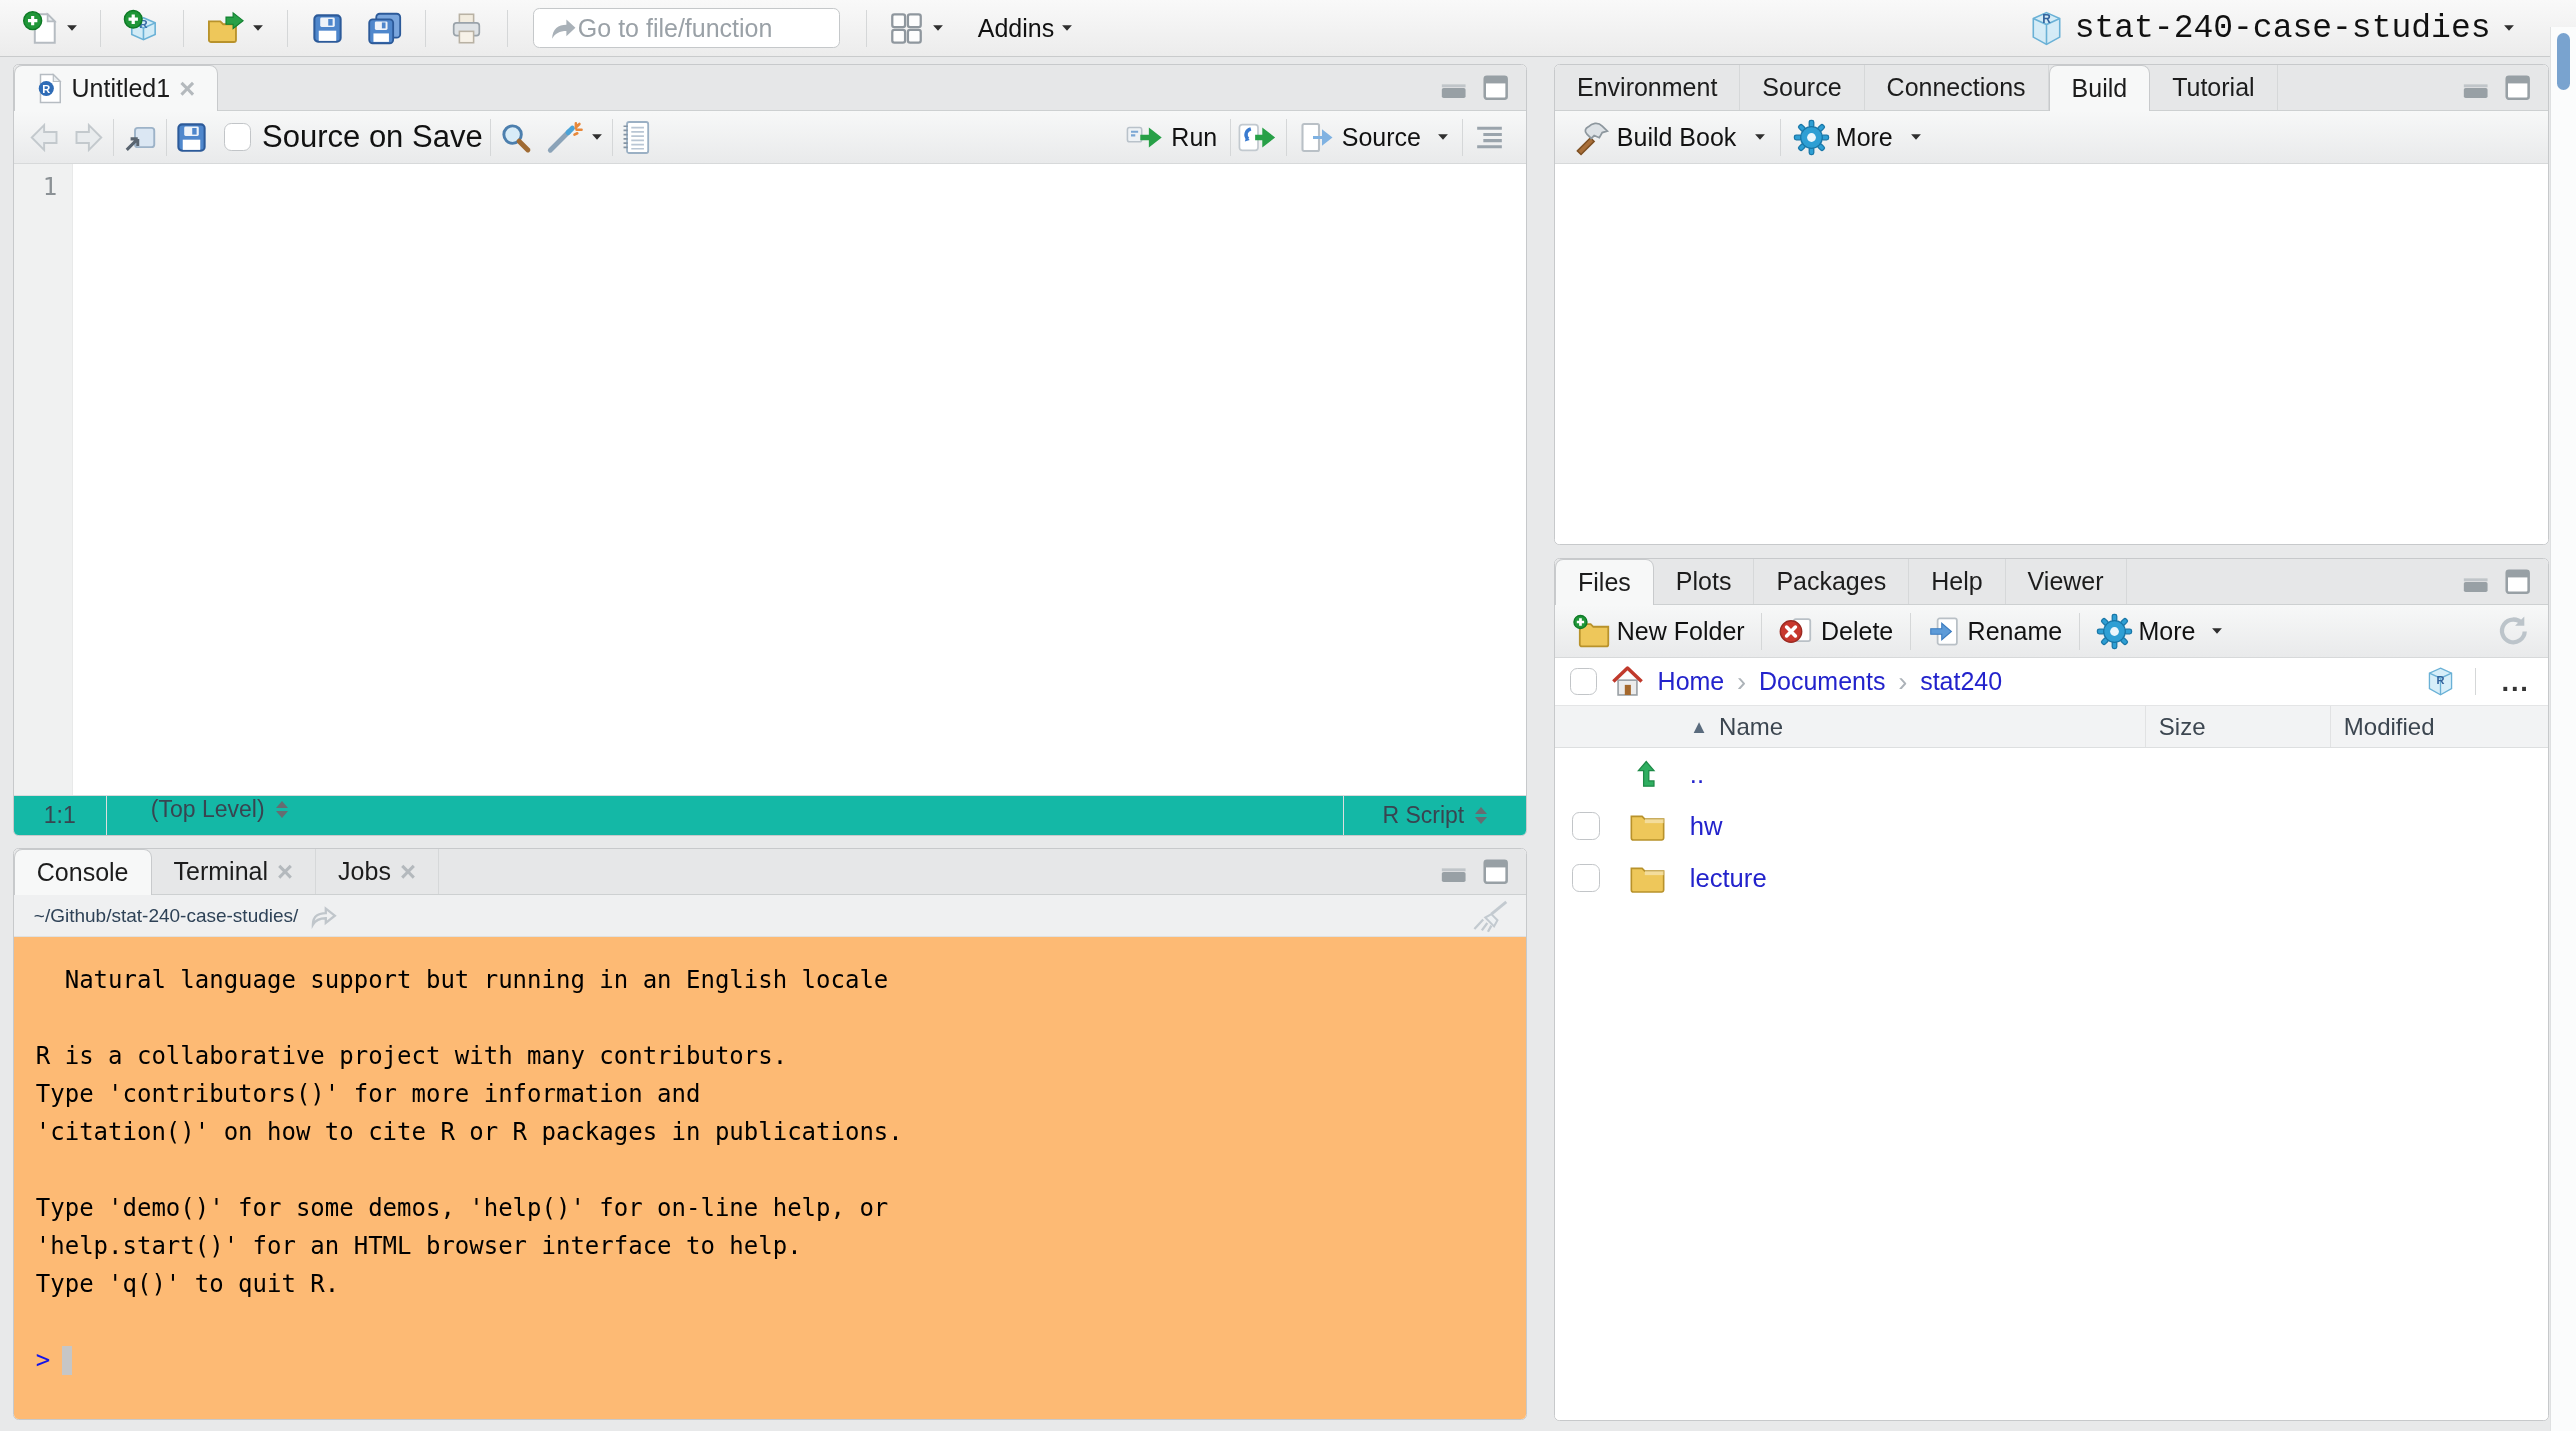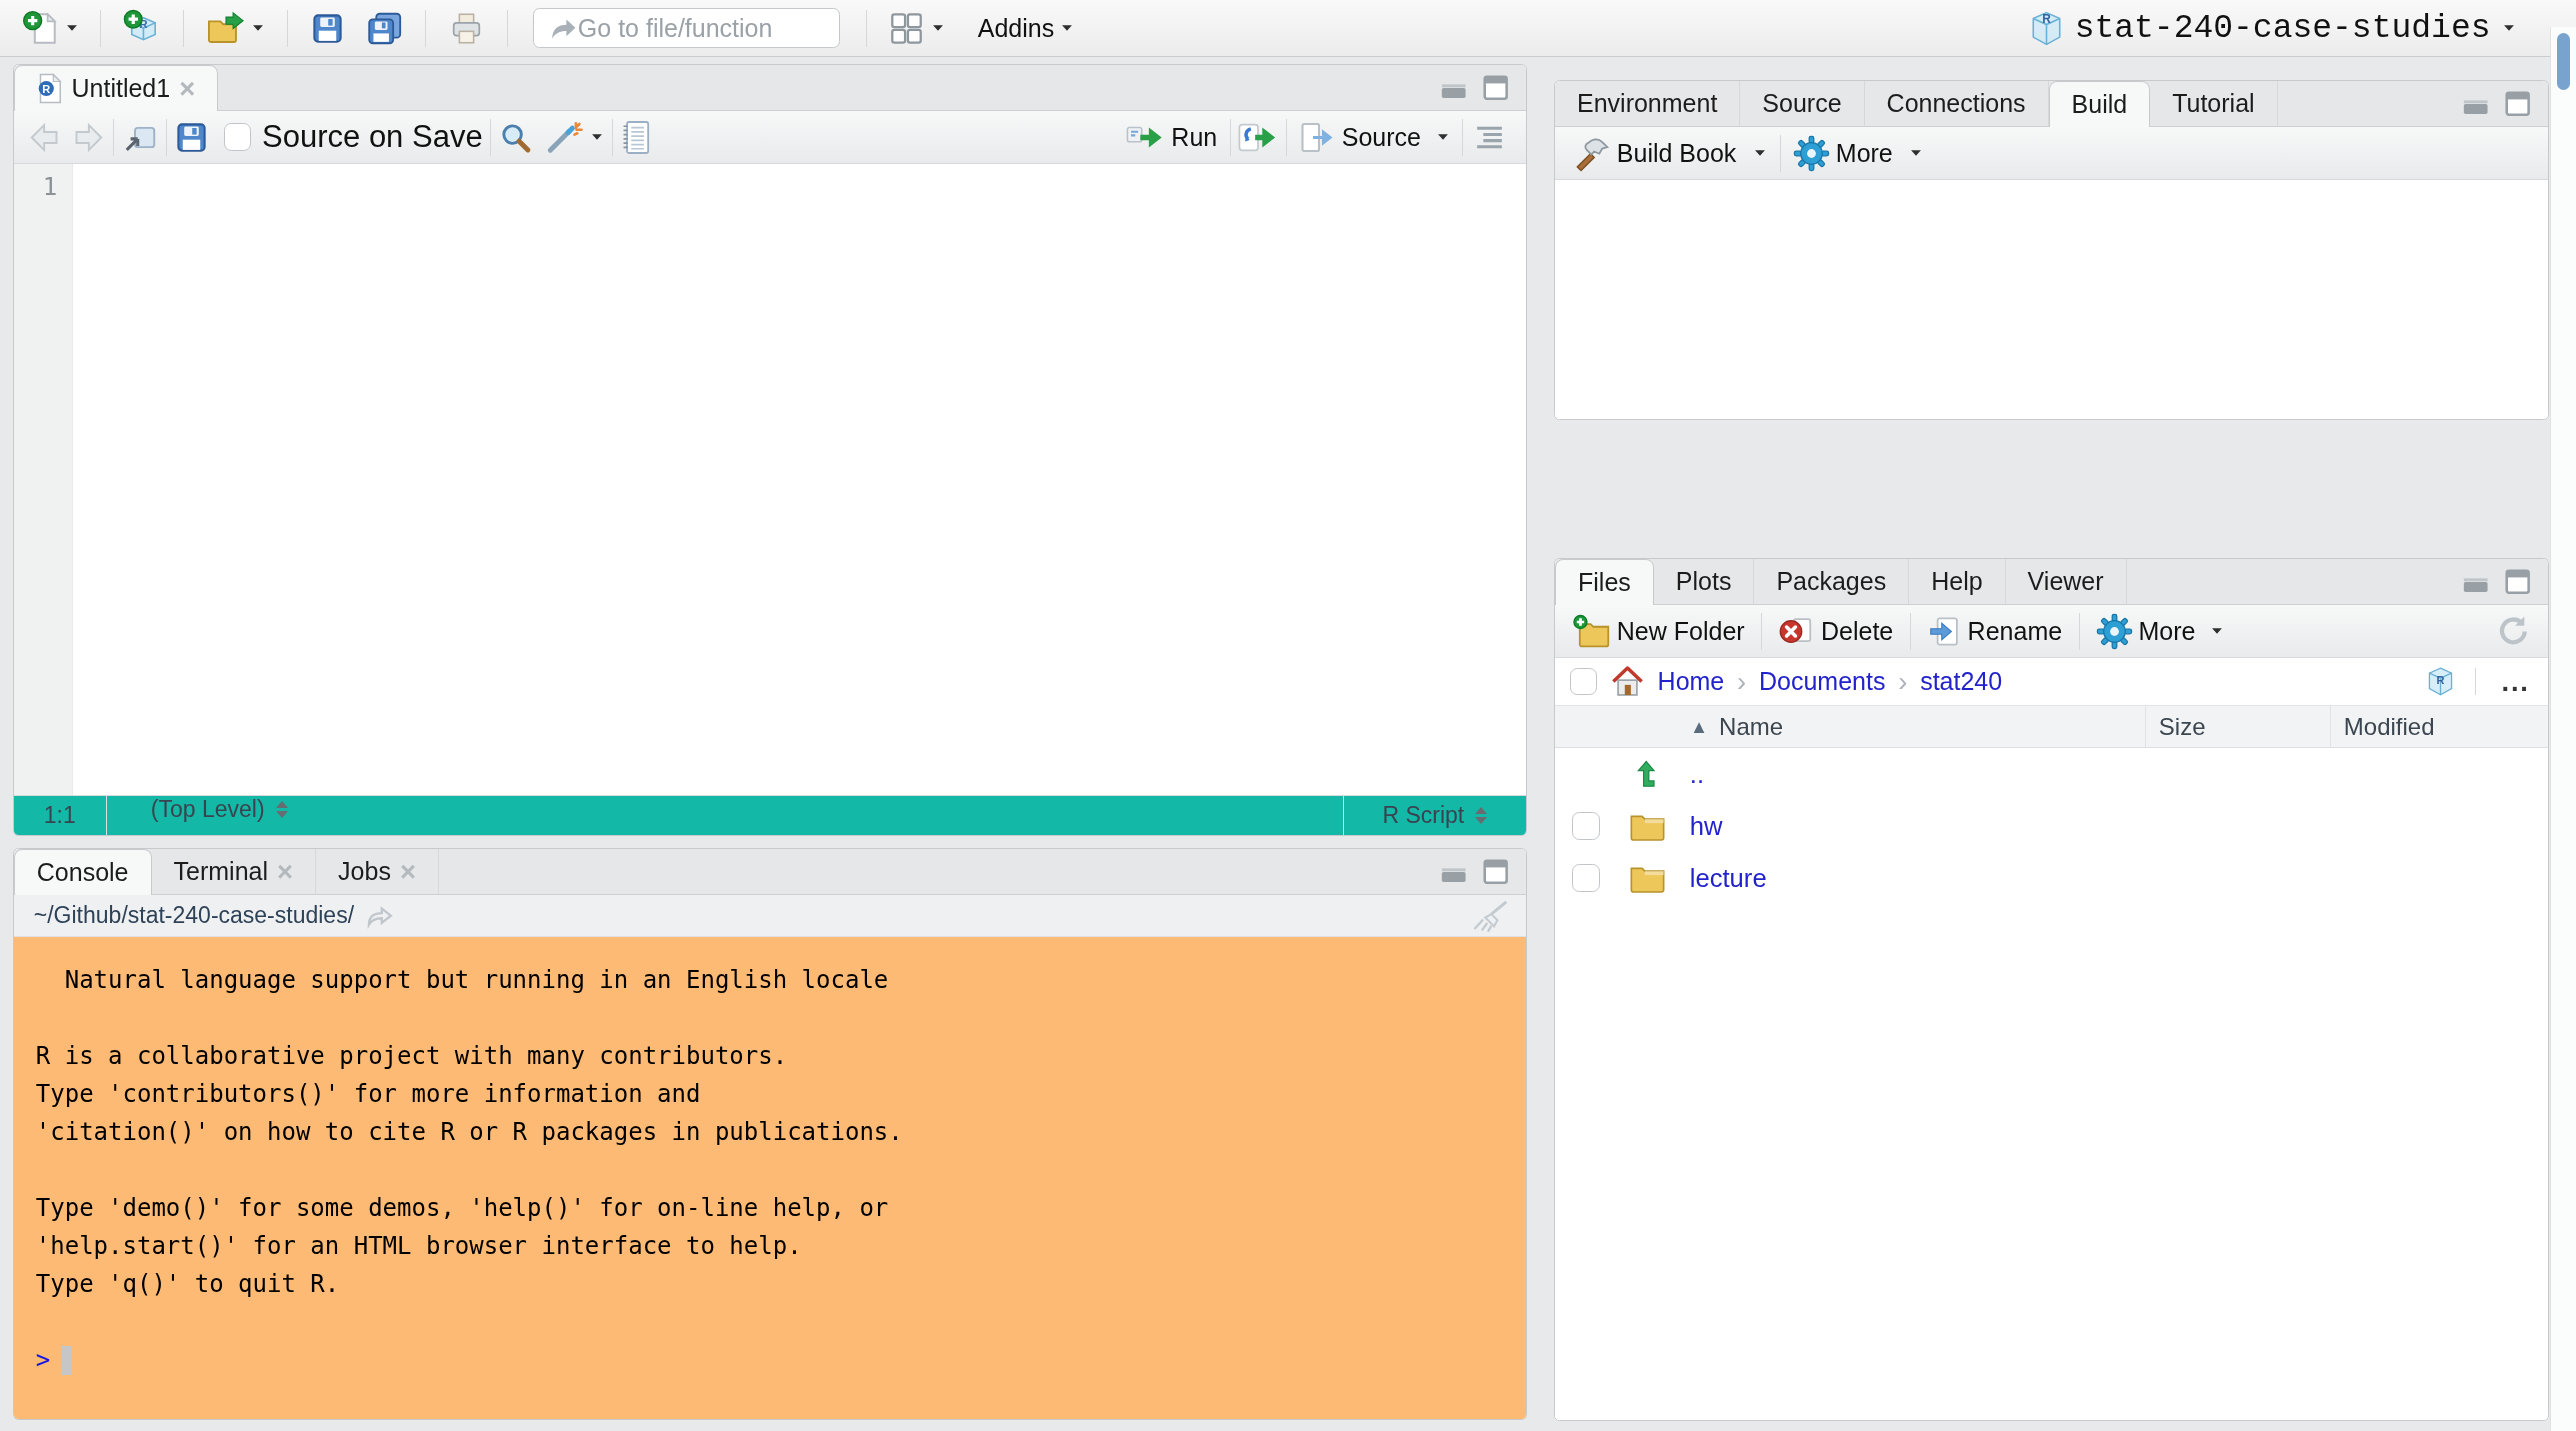--- a/index.html
+++ b/index.html
@@ -54,30 +54,30 @@
   .updown i{ width:0; height:0; border-left:6.4px solid transparent; border-right:6.4px solid transparent; }
   .updown .u{ border-bottom:7.3px solid #666c71; }
   .updown .d{ border-top:7.3px solid #666c71; }
   .checkbox{ width:27.4px; height:27.4px; background:#fff; border:1.8px solid #c2c5c8; border-radius:7.3px; flex:none; }
   .cb-label{ font-size:31px; margin-left:11px; color:#111; }
 
   
   #console-pane{ left:12.8px; top:848px; width:1514px; height:572px; }
   .console-titlebar{ height:42px; flex:none; background:#eff0f1; border-bottom:0.9px solid #dfe1e1;
     display:flex; align-items:center; padding:0 9.1px 0 20px; }
-  .wd{ font-size:23px; color:#2e4257; }
+  .wd{ font-size:19px; color:#2e4257; }
   .console-body{ flex:1; background:#fdba74; padding:24px 0 0 22px;
     font-family:"DejaVu Sans Mono",monospace; font-size:24px; line-height:38px; color:#000; }
   .console-line{ white-space:pre; min-height:38px; }
   .prompt-row{ display:flex; align-items:center; margin-top:38px; }
   .prompt{ color:#1414e8; }
   .cursor{ width:10px; height:29px; background:#c6c6c6; margin-left:12px; }
 
   
-  #environment-pane{ left:1554px; top:80px; width:995px; height:340px; }
+  #environment-pane{ left:1554px; top:64px; width:995px; height:481px; }
   .env-body{ flex:1; background:#fff; }
 
   
   #files-pane{ left:1554px; top:558px; width:995px; height:863px; }
   .files-toolbar{ gap:3.7px; }
   .breadcrumb-row{ height:48px; flex:none; display:flex; align-items:center; gap:12.8px;
     padding:0 12.8px 0 14.6px; border-bottom:0.9px solid #e4e5e6; background:#fff; }
   .crumb{ color:#2323cc; font-size:25px; }
   .crumb-sep{ color:#acb2b8; font-size:27.4px; }
   .files-header{ height:42px; flex:none; background:#f2f3f4; border-bottom:0.9px solid #dddfe0;

